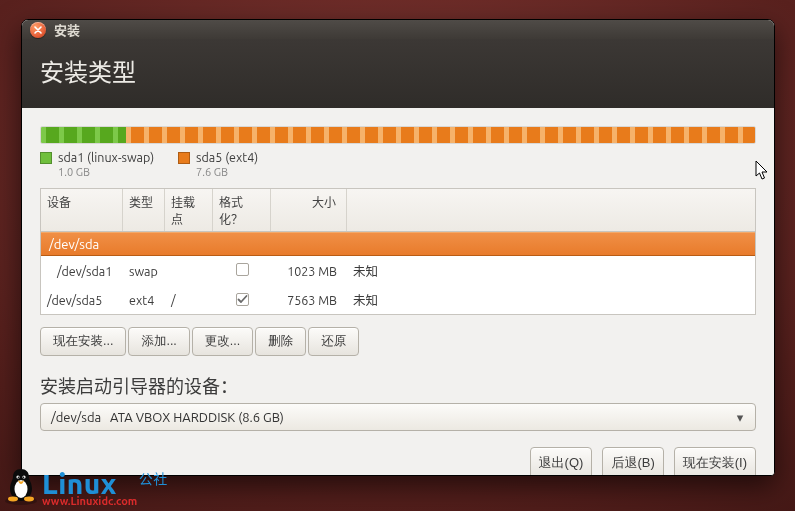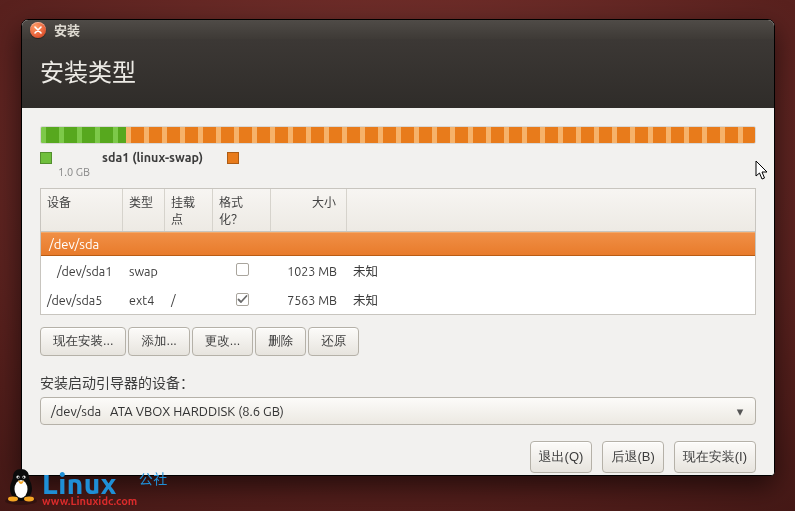--- a/index.html
+++ b/index.html
@@ -80,21 +80,21 @@
     pointer-events: none;
   }
   .legend {
     display: flex; gap: 24px;
     margin: 6px 0 10px;
   }
   .legend-item { display: flex; align-items: flex-start; gap: 6px; font-size: 12.5px; }
   .swatch { width: 12px; height: 12px; margin-top: 2px; border: 1px solid rgba(0,0,0,.25); }
   .sw-green { background: #6fbf3c; }
   .sw-orange { background: #e87b1b; }
-  .legend-title { font-weight: 700; display: block; margin-left: 44px; }
+  .legend-title { font-weight: 400; display: block; }
   .legend-sub { color: #888; font-size: 11px; }
 
   .table { border: 1px solid #c8c5bf; background: #fff; }
   .thead {
     display: flex; background: linear-gradient(#f7f5f2,#edeae4);
     border-bottom: 1px solid #c8c5bf; font-size: 12px; color: #444;
   }
   .th { padding: 4px 6px; border-right: 1px solid #d6d3cc; }
   .col-dev { width: 82px; }
   .col-type { width: 42px; }
@@ -121,21 +121,21 @@
   .toolbar { display: flex; gap: 2px; margin-top: 12px; }
   .btn {
     background: linear-gradient(#fcfbf9,#e7e4de);
     border: 1px solid #b5b1a8;
     border-radius: 4px;
     padding: 5px 12px;
     font-size: 12.5px; color: #3c3c3c;
     box-shadow: inset 0 1px 0 #fff;
   }
 
-  .boot-label { margin-top: 16px; font-size: 14px; }
+  .boot-label { margin-top: 16px; font-size: 18px; }
   .combo {
     margin-top: 5px;
     display: flex; align-items: center;
     background: linear-gradient(#fcfbf9,#ece9e2);
     border: 1px solid #b5b1a8; border-radius: 4px;
     height: 28px; padding: 0 6px 0 10px;
     font-size: 13px; color: #333;
     justify-content: space-between;
   }
   .combo .arrow { width: 18px; text-align: center; color: #555; }
@@ -189,20 +189,24 @@
     <div class="legend">
       <div class="legend-item">
         <span class="swatch sw-green"></span>
         <span>
           <span class="legend-title">sda1 (linux-swap)</span>
           <span class="legend-sub">1.0 GB</span>
         </span>
       </div>
       <div class="legend-item">
         <span class="swatch sw-orange"></span>
+        <span>
+          <span class="legend-title">sda5 (ext4)</span>
+          <span class="legend-sub">7.6 GB</span>
+        </span>
       </div>
     </div>
 
     <div class="table">
       <div class="thead">
         <div class="th col-dev">设备</div>
         <div class="th col-type">类型</div>
         <div class="th col-mount">挂载点</div>
         <div class="th col-fmt">格式化？</div>
         <div class="th col-size">大小</div>

